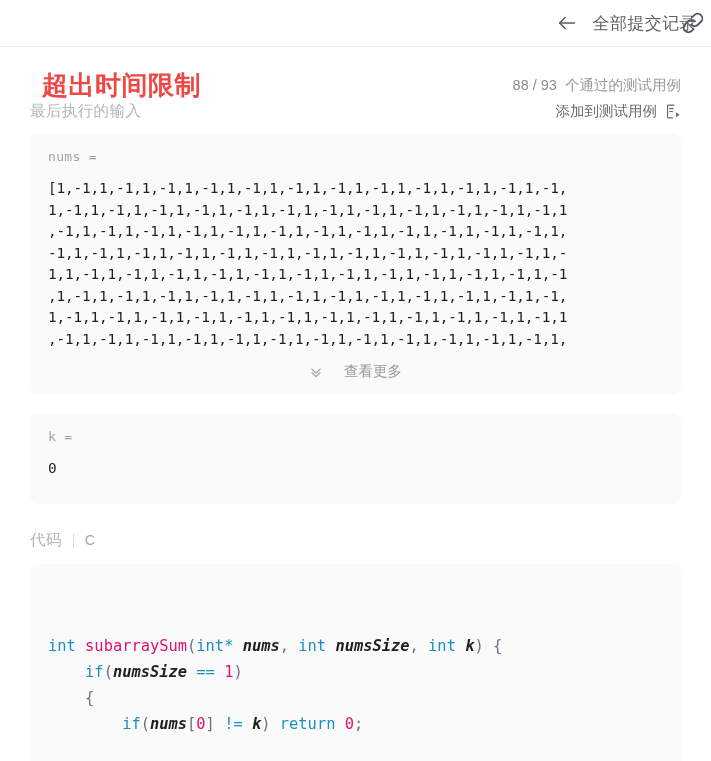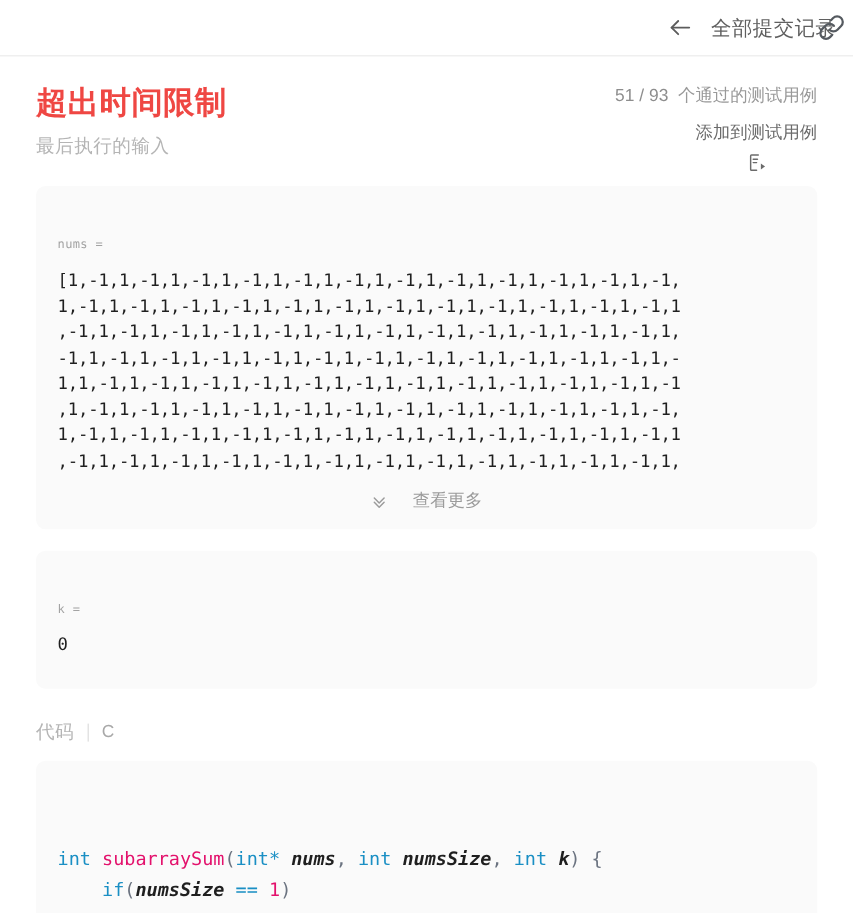--- a/index.html
+++ b/index.html
@@ -57,23 +57,24 @@
   }
 
   
   .page {
     padding: 0 30px;
     box-sizing: border-box;
   }
 
   .status-row {
     display: flex;
-    align-items: flex-start;
+    align-items: center;
     justify-content: space-between;
     padding-top: 23px;
+    margin-left: 12px;
   }
   .verdict {
     font-size: 26px;
     font-weight: 700;
     color: #ef4743;
     letter-spacing: 0.5px;
     line-height: 1.2;
   }
   .testcases {
     font-size: 14.5px;
@@ -96,44 +97,42 @@
     letter-spacing: 0.4px;
   }
   .addcase {
     display: flex;
     align-items: center;
     gap: 7px;
     font-size: 14.5px;
     color: #6b6b6b;
     cursor: pointer;
     white-space: nowrap;
-    flex-direction: column;
   }
   .addcase-icon {
     width: 17px;
     height: 17px;
     color: #6b6b6b;
     display: block;
   }
 
   
   .panel {
     background: #fafafa;
     border-radius: 8px;
     padding: 16px 18px 14px 18px;
     box-sizing: border-box;
     margin-bottom: 18px;
   }
   .panel-label {
     font-family: "DejaVu Sans Mono", "Liberation Mono", monospace;
-    font-size: 10px;
+    font-size: 13px;
     color: #a3a3a3;
     margin-bottom: 14px;
     letter-spacing: 0.3px;
-    margin-top: 28px;
   }
   .panel-value {
     font-family: "DejaVu Sans Mono", "Liberation Mono", monospace;
     font-size: 14.4px;
     line-height: 21.5px;
     color: #1f1f1f;
     white-space: pre;
     letter-spacing: -0.15px;
   }
   .panel-value.num {
@@ -220,21 +219,21 @@
       <path d="M10.5 13.5a4 4 0 0 0 5.7 0l2.6-2.6a4 4 0 0 0-5.7-5.7l-1.5 1.5"></path>
       <path d="M13.5 10.5a4 4 0 0 0-5.7 0l-2.6 2.6a4 4 0 0 0 5.7 5.7l1.5-1.5"></path>
     </svg>
   </span>
 </div>
 
 <div class="page">
 
   <div class="status-row">
     <div class="verdict">超出时间限制</div>
-    <div class="testcases"><span class="frac">51</span> <span class="frac">/</span> <span class="frac">93</span>&nbsp; <span>个通过的测试用例</span></div>
+    <div class="testcases"><span class="frac">88</span> <span class="frac">/</span> <span class="frac">93</span>&nbsp; <span>个通过的测试用例</span></div>
   </div>
 
   <div class="subhead-row">
     <div class="subhead-label">最后执行的输入</div>
     <div class="addcase">
       <span>添加到测试用例</span>
       <span class="addcase-icon">
         <svg width="17" height="17" viewBox="0 0 24 24" fill="none" stroke="currentColor" stroke-width="1.7" stroke-linecap="round" stroke-linejoin="round">
           <path d="M14 3H6a1 1 0 0 0-1 1v16a1 1 0 0 0 1 1h6"></path>
           <line x1="8" y1="8" x2="13" y2="8"></line>

